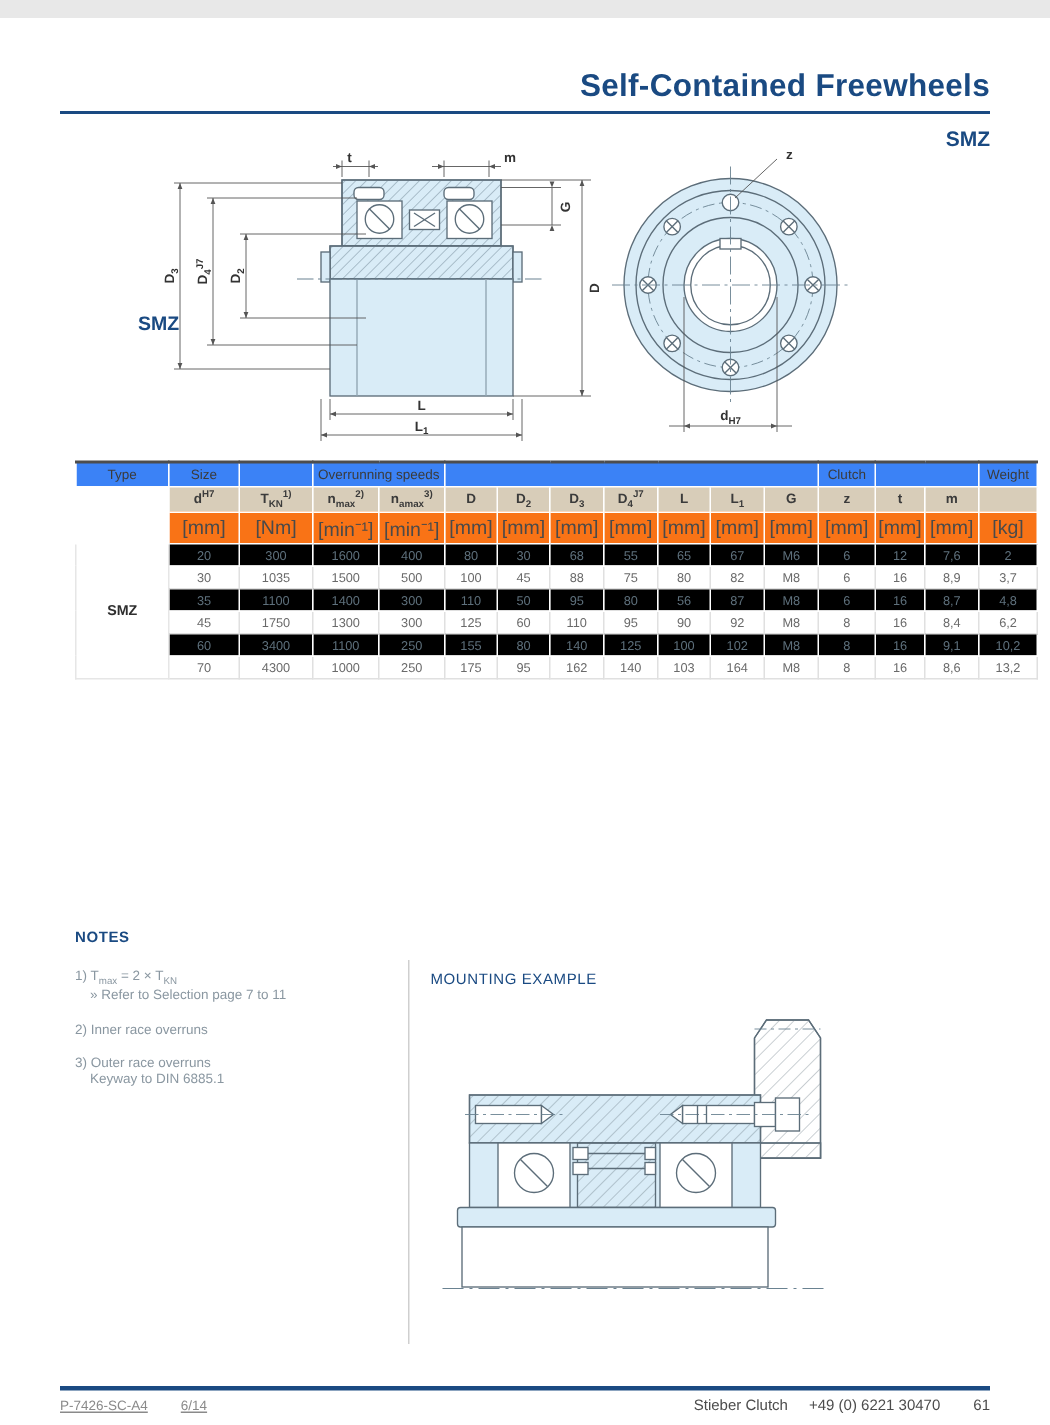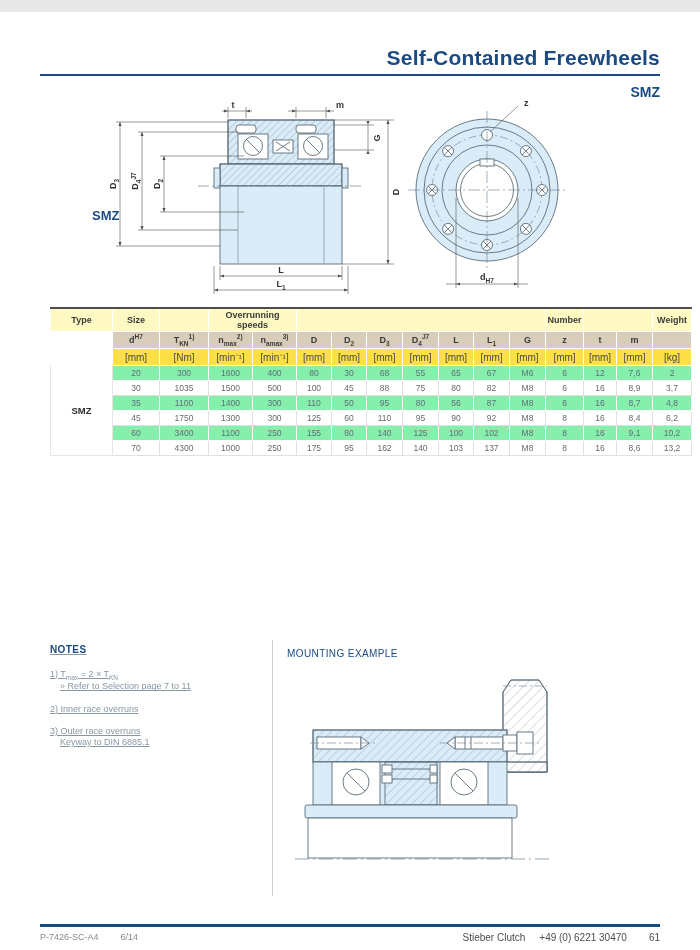--- a/index.html
+++ b/index.html
@@ -18,40 +18,40 @@
   
   .drawing-band { position:absolute; top:86px; left:40px; width:620px; height:210px; }
   
   .tbl-wrap { position:absolute; top:295px; left:50px; width:618px; }
   table.freewheel { width:618px; border-collapse:collapse; table-layout:fixed;
     border-top:2px solid #4d4d4d; border-bottom:1px solid #9a9a9a;
     border-left:1px solid #b5b5b5; border-right:1px solid #b5b5b5;
     font-size:8.5px; color:#6a6a6a; }
   table.freewheel th, table.freewheel td { text-align:center; vertical-align:middle;
     border:1px solid #ffffff; padding:1px 0; }
-  th.ghead { background:#fef9c3; color:#3b3b3b; font-size:9px; font-weight:bold; height:16px; }
+  th.ghead { background:#3b82f6; color:#3b3b3b; font-size:9px; font-weight:normal; height:16px; }
   th.sym { background:#d8cdb9; color:#3b3b3b; font-size:9px; font-weight:bold; height:17px; }
-  td.unit { background:#fde047; color:#4a4a4a; font-size:10px; height:12px; }
+  td.unit { background:#f97316; color:#4a4a4a; font-size:13px; height:12px; }
   th.blankw, td.blankw { background:#ffffff; border:1px solid #e6e6e6; }
-  tr.shaded td { background:#86efac; color:#5e707c; border:1px solid #ffffff; height:15px; }
+  tr.shaded td { background:#000000; color:#5e707c; border:1px solid #ffffff; height:15px; }
   tr.plain td { background:#ffffff; color:#6a6a6a; border:1px solid #e0e0e0; height:15px; }
   td.type-cell { background:#ffffff !important; color:#2e2e2e !important; font-weight:bold;
     font-size:9.5px; border:1px solid #e6e6e6 !important; }
   sub { font-size:6.5px; } sup { font-size:6.5px; }
   
-  .notes { position:absolute; top:632px; left:50px; width:215px; color:#8a97a1; font-size:9px; line-height:1.25;text-decoration:underline; }
+  .notes { position:absolute; top:608px; left:50px; width:215px; color:#8a97a1; font-size:9px; line-height:1.25; }
   .notes h3 { color:#1a4a82; font-size:10px; letter-spacing:0.4px; margin-bottom:12px; }
   .notes p { margin-bottom:11px; }
   .notes .ind { padding-left:10px; }
   .v-divider { position:absolute; top:628px; left:272px; width:1px; height:256px; background:#cfcfcf; }
   .mounting-h { position:absolute; top:636px; left:287px; color:#1a4a82; font-size:10px; font-weight:normal; letter-spacing:0.4px; }
   .mounting-svg { position:absolute; top:650px; left:290px; }
   
   .footer-rule { position:absolute; top:912px; left:40px; width:620px; height:3px; background:#1a4a82; }
-  .footer { position:absolute; top:920px; left:40px; width:620px; font-size:9px; color:#8a8a8a; }
+  .footer { position:absolute; top:920px; left:40px; width:620px; font-size:9px; color:#8a8a8a;text-decoration:underline; }
   .footer .right { float:right; color:#4c4c4c; font-size:10px; }
   .footer .gap { display:inline-block; width:22px; }
   .footer .gap-sm { display:inline-block; width:14px; }
   svg text { font-family:"Liberation Sans", sans-serif; }
 </style>
 </head>
 <body>
 
 <div class="page">
 
@@ -237,21 +237,21 @@
           <col style="width:36px">
           <col style="width:39px">
       </colgroup>
       <thead>
         <tr>
           <th class="ghead">Type</th>
           <th class="ghead">Size</th>
           <th class="ghead"></th>
           <th class="ghead" colspan="2">Overrunning speeds</th>
           <th class="ghead" colspan="7"></th>
-          <th class="ghead">Number</th>
+          <th class="ghead">Clutch</th>
           <th class="ghead" colspan="2"></th>
           <th class="ghead">Weight</th>
         </tr>
         <tr>
           <th class="blankw" rowspan="2"></th>
           <th class="sym"><span>d</span><sub></sub><sup>H7</sup></th>
           <th class="sym"><span>T</span><sub>KN</sub><sup>1)</sup></th>
           <th class="sym"><span>n</span><sub>max</sub><sup>2)</sup></th>
           <th class="sym"><span>n</span><sub>amax</sub><sup>3)</sup></th>
           <th class="sym"><span>D</span><sub></sub><sup></sup></th>
@@ -374,21 +374,21 @@
           <tr class="plain">
             <td>70</td>
             <td>4300</td>
             <td>1000</td>
             <td>250</td>
             <td>175</td>
             <td>95</td>
             <td>162</td>
             <td>140</td>
             <td>103</td>
-            <td>137</td>
+            <td>164</td>
             <td>M8</td>
             <td>8</td>
             <td>16</td>
             <td>8,6</td>
             <td>13,2</td>
           </tr>
         </tbody>
     </table>
   </div>
 

